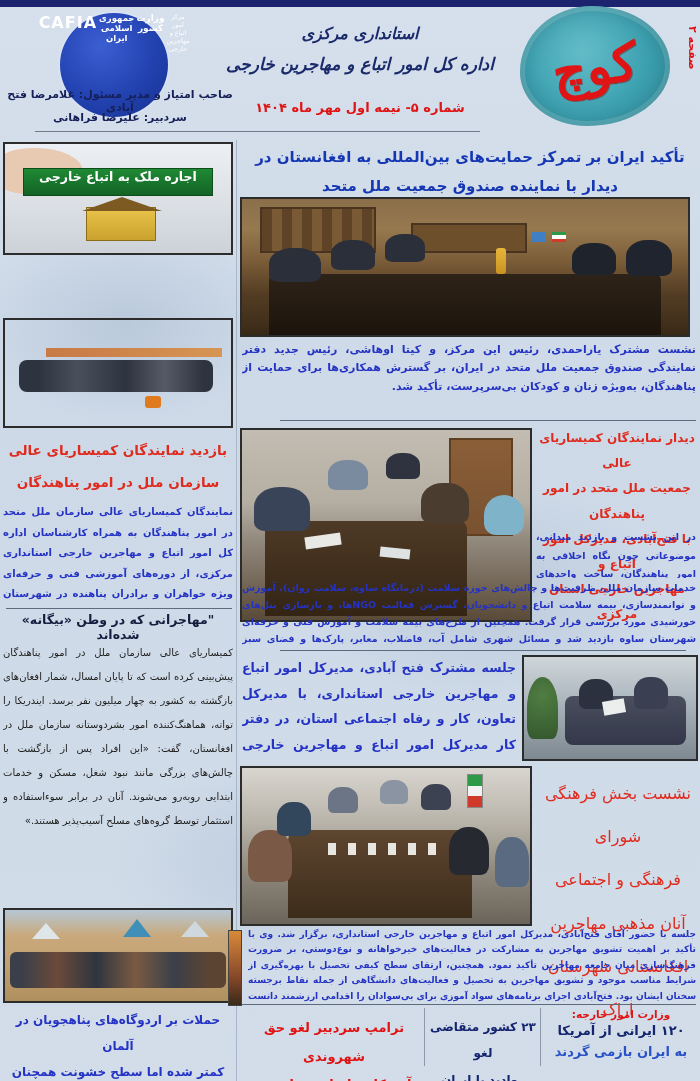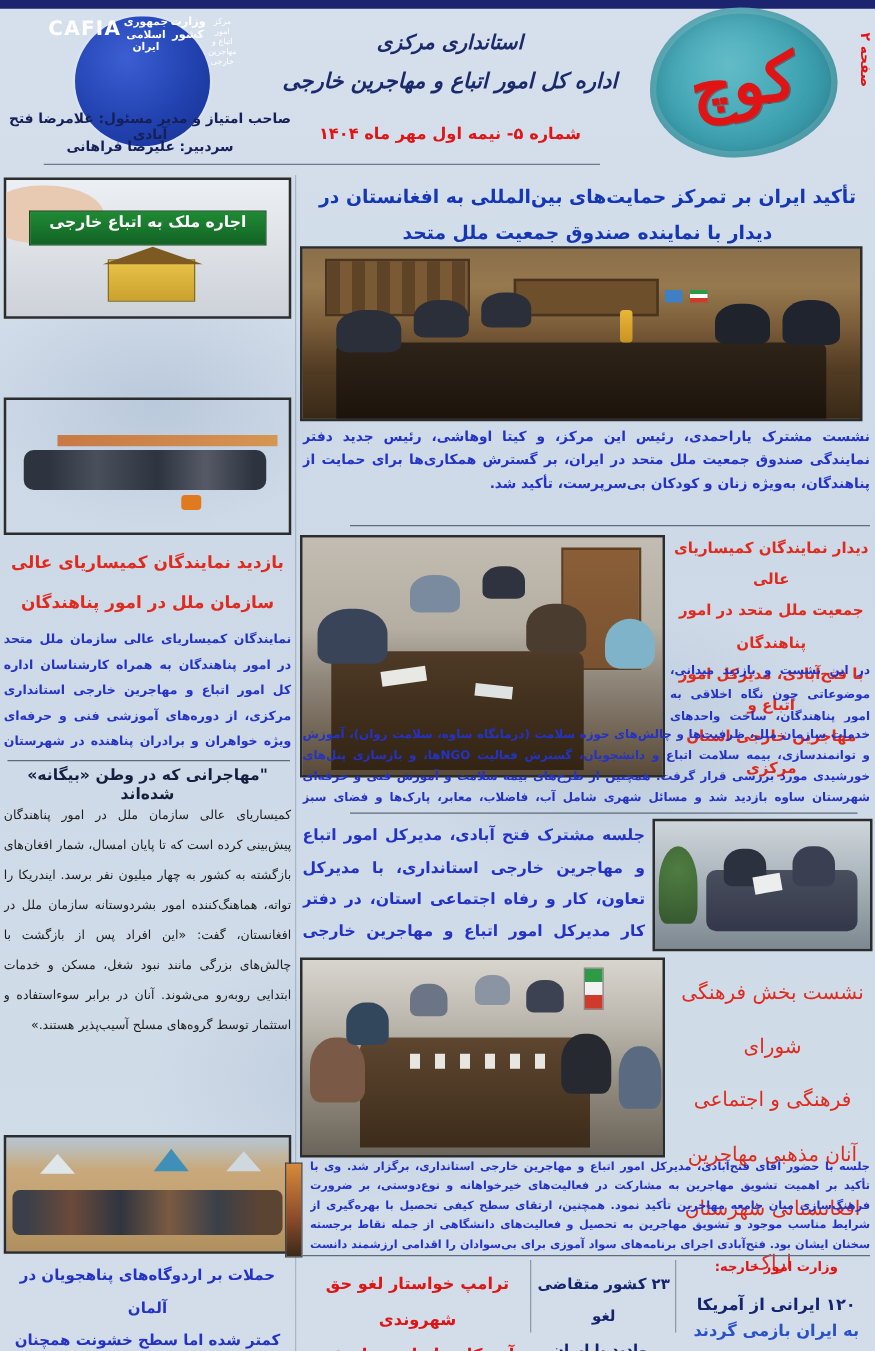--- a/index.html
+++ b/index.html
@@ -57,21 +57,21 @@
   .sec2-lead{left:536px;top:528px;width:160px;height:50px;overflow:hidden;text-align:justify;color:#2433c4;font-size:9.5px;font-weight:bold;line-height:1.95;}
   .sec2-body{left:242px;top:580px;width:454px;height:66px;overflow:hidden;text-align:justify;color:#2433c4;font-size:9.5px;font-weight:bold;line-height:1.78;}
   .rule-m2{left:280px;top:650px;width:406px;height:1px;background:#5e6b7d;}
   .joint-text{left:242px;top:655px;width:274px;height:106px;overflow:hidden;text-align:justify;color:#2433c4;font-size:12.5px;font-weight:bold;line-height:2.05;}
   .cultural-headline{left:538px;top:772px;width:160px;text-align:center;color:#e02a1e;font-size:16px;font-weight:normal;line-height:2.7;}
   .cultural-body{left:248px;top:927px;width:448px;height:76px;overflow:hidden;text-align:justify;color:#2433c4;font-size:9px;font-weight:bold;line-height:1.72;}
   .rule-m3{left:242px;top:1004px;width:454px;height:1px;background:#5e6b7d;}
   .brief-vline{width:1px;height:58px;background:#8b99ab;top:1008px;}
   .brief-right{left:546px;top:1008px;width:150px;text-align:center;}
   .brief-right .fm{color:#e01414;font-size:10.5px;font-weight:bold;}
-  .brief-right .b1{color:#14246e;font-size:13px;font-weight:bold;margin-top:17px;}
+  .brief-right .b1{color:#14246e;font-size:13px;font-weight:bold;margin-top:3px;}
   .brief-right .b2{color:#2a52c8;font-size:13px;font-weight:bold;margin-top:6px;}
   .brief-mid{left:428px;top:1014px;width:110px;text-align:center;color:#14246e;font-size:12px;font-weight:bold;line-height:2.2;}
   .brief-left{left:246px;top:1014px;width:176px;text-align:center;color:#e01414;font-size:13px;font-weight:bold;line-height:2.2;}
   
   .banner-green{position:absolute;left:8%;top:22%;width:84%;height:26%;background:linear-gradient(180deg,#1f8a34,#136325);display:flex;align-items:flex-start;justify-content:center;color:#fff;font-size:12.5px;font-weight:bold;border:1px solid #0d4c1b;}
   .silhouette{position:absolute;background:#2b2f3a;border-radius:45% 45% 20% 20%;}
   .tent{position:absolute;width:0;height:0;border-left:14px solid transparent;border-right:14px solid transparent;}
 </style>
 </head>
 <body>
@@ -207,17 +207,17 @@
   <div class="abs brief-right">
     <div class="fm">وزارت امور خارجه:</div>
     <div class="b1">۱۲۰ ایرانی از آمریکا</div>
     <div class="b2">به ایران بازمی گردند</div>
   </div>
   <div class="abs brief-mid">
     <div>۲۳ کشور متقاضی لغو</div>
     <div>روادید با ایران هستند</div>
   </div>
   <div class="abs brief-left">
-    <div>ترامپ خواستار لغو حق شهروندی</div>
+    <div>ترامپ سردبیر لغو حق شهروندی</div>
     <div>آمریکا بر اساس تولد شد</div>
   </div>
 
 </div>
 
 </body></html>

